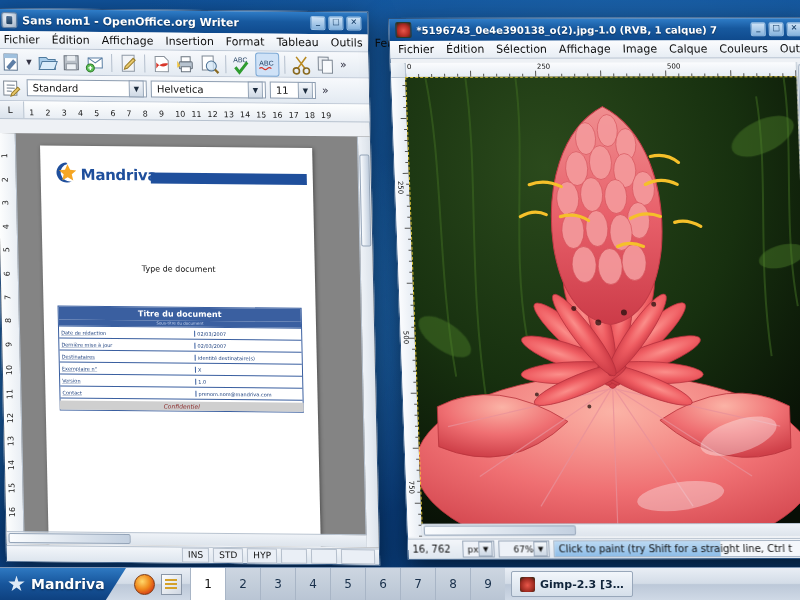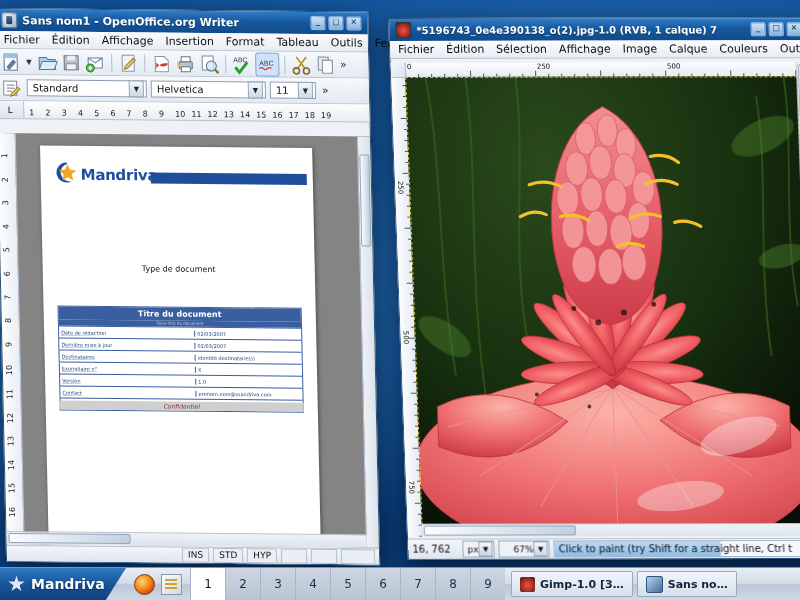--- a/index.html
+++ b/index.html
@@ -611,20 +611,16 @@
       <div class="pg">4</div>
       <div class="pg">5</div>
       <div class="pg">6</div>
       <div class="pg">7</div>
       <div class="pg">8</div>
       <div class="pg">9</div>
     </div>
   <div class="tasks" id="tasks">
       <div class="task">
         <span class="ti gimp"></span>
-        <span class="tlabel">Gimp-1.0 [3…</span>
+        <span class="tlabel">Gimp-2.3 [3…</span>
       </div>
-      <div class="task">
-        <span class="ti oo"></span>
-        <span class="tlabel">Sans no…</span>
-      </div>
     </div>
 </div>
 
 </body></html>

